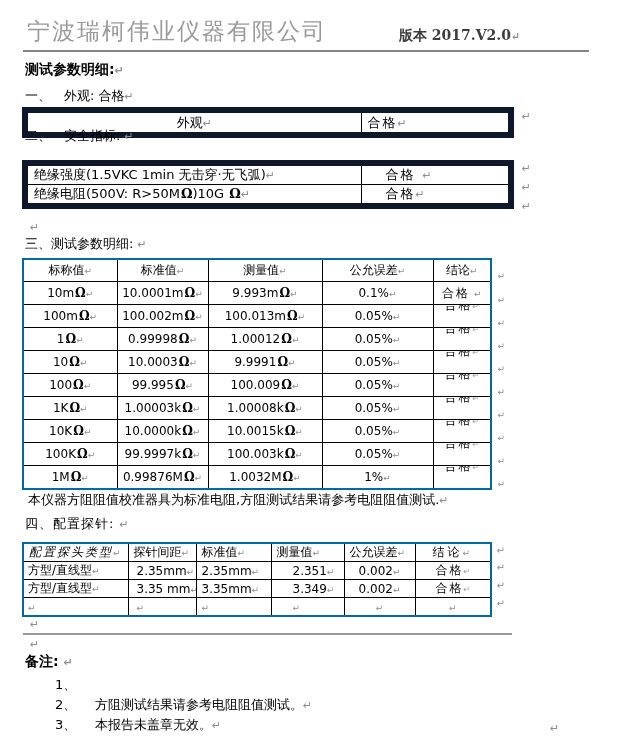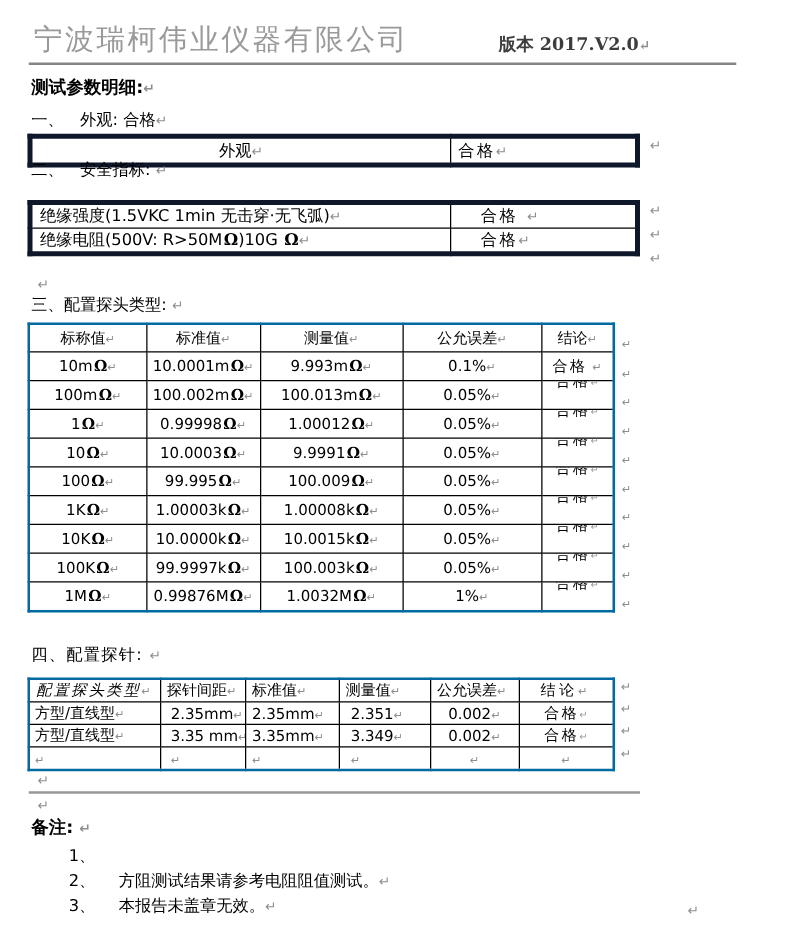--- a/index.html
+++ b/index.html
@@ -31,21 +31,21 @@
   .pm-gap { margin-left:7px; }
   .pmark-abs { position:absolute; color:#8e8e8e; font-size:11px; }
   .rowend { position:absolute; color:#8e8e8e; font-size:9px; right:-13px; }
   .rowend-lg { font-size:11px; right:-17px; }
 
   
   .twrap { position:absolute; }
   table { border-collapse:collapse; table-layout:fixed; }
   td,th { padding:0; overflow:hidden; white-space:nowrap; font-weight:normal; }
 
-  .t12 { width:486px; border:4px solid #0f172a; }
+  .t12 { width:486px; border:6px solid #0f172a; }
   .t12 td { border:1px solid #000; font-size:13px; }
   .t1 td { height:19px; }
   .t2 td { height:18px; }
   .cell-center { text-align:center; }
   .cell-item { padding-left:6px; }
   .cell-result { padding-left:24px; }
 
   .t34 { width:468px; border:2px solid #0369a1; }
   .t34 td, .t34 th { border:1px solid #000; font-size:12px; }
   .t3 th { height:21px; text-align:center; }
@@ -55,21 +55,21 @@
 
   .hg { letter-spacing:2px;text-align:right; }
   .upwrap { position:relative; top:-11px; display:inline-block; line-height:1; }
   .omg { font-family:"DejaVu Serif","Liberation Serif",serif; font-weight:bold; margin-left:1px; }
 
   .t4 .h-type { letter-spacing:2px;font-style:italic; }
   .t4 .h-concl { text-align:center; letter-spacing:3px; padding-left:0; }
   .t4 .c-type { padding-left:4px; }
   .t4 .c-gap { padding-left:8px; }
   .t4 .c-std { padding-left:5px; }
-  .t4 .c-meas { padding-left:9px; }
+  .t4 .c-meas { padding-left:21px; }
   .t4 .c-err { text-align:center; }
   .t4 .c-concl { text-align:center; }
 
   .remark-title { position:absolute; left:25px; top:653px; font-size:14px; font-weight:bold; white-space:nowrap; }
   .remark-num { position:absolute; left:55px; font-size:13px; white-space:nowrap; }
   .remark-text { position:absolute; left:95px; font-size:13px; white-space:nowrap; }
 </style>
 </head>
 <body>
 
@@ -118,21 +118,21 @@
       </tr>
     </tbody>
       </table>
     <span class="rowend rowend-lg" style="top:2px">↵</span>
     <span class="rowend rowend-lg" style="top:21px">↵</span>
     <span class="rowend rowend-lg" style="top:40px">↵</span>
   </div>
 
   <span class="pmark-abs" style="left:30px; top:221px;">↵</span>
 
-  <div class="sec" style="left:25px; top:235px;"><span>三、配置探头类型: </span><span class="pm">↵</span></div>
+  <div class="sec" style="left:25px; top:235px;"><span>三、测试参数明细: </span><span class="pm">↵</span></div>
 
   <div class="twrap" style="left:22px; top:258px;">
     <table class="t34 t3">
       <colgroup>
           <col style="width:94px">
           <col style="width:91px">
           <col style="width:114px">
           <col style="width:111px">
           <col style="width:58px">
         </colgroup>
@@ -214,20 +214,21 @@
     <span class="rowend" style="top:60px">↵</span>
     <span class="rowend" style="top:83px">↵</span>
     <span class="rowend" style="top:106px">↵</span>
     <span class="rowend" style="top:129px">↵</span>
     <span class="rowend" style="top:152px">↵</span>
     <span class="rowend" style="top:175px">↵</span>
     <span class="rowend" style="top:198px">↵</span>
     <span class="rowend" style="top:221px">↵</span>
   </div>
 
+  <div class="note-line"><span>本仪器方阻阻值校准器具为标准电阻,方阻测试结果请参考电阻阻值测试.</span><span class="pm">↵</span></div>
 
   <div class="sec" style="left:25px; top:515px; letter-spacing:1px;"><span>四、配置探针: </span><span class="pm">↵</span></div>
 
   <div class="twrap" style="left:22px; top:542px;">
     <table class="t34 t4">
       <colgroup>
           <col style="width:105px">
           <col style="width:68px">
           <col style="width:75px">
           <col style="width:73px">

